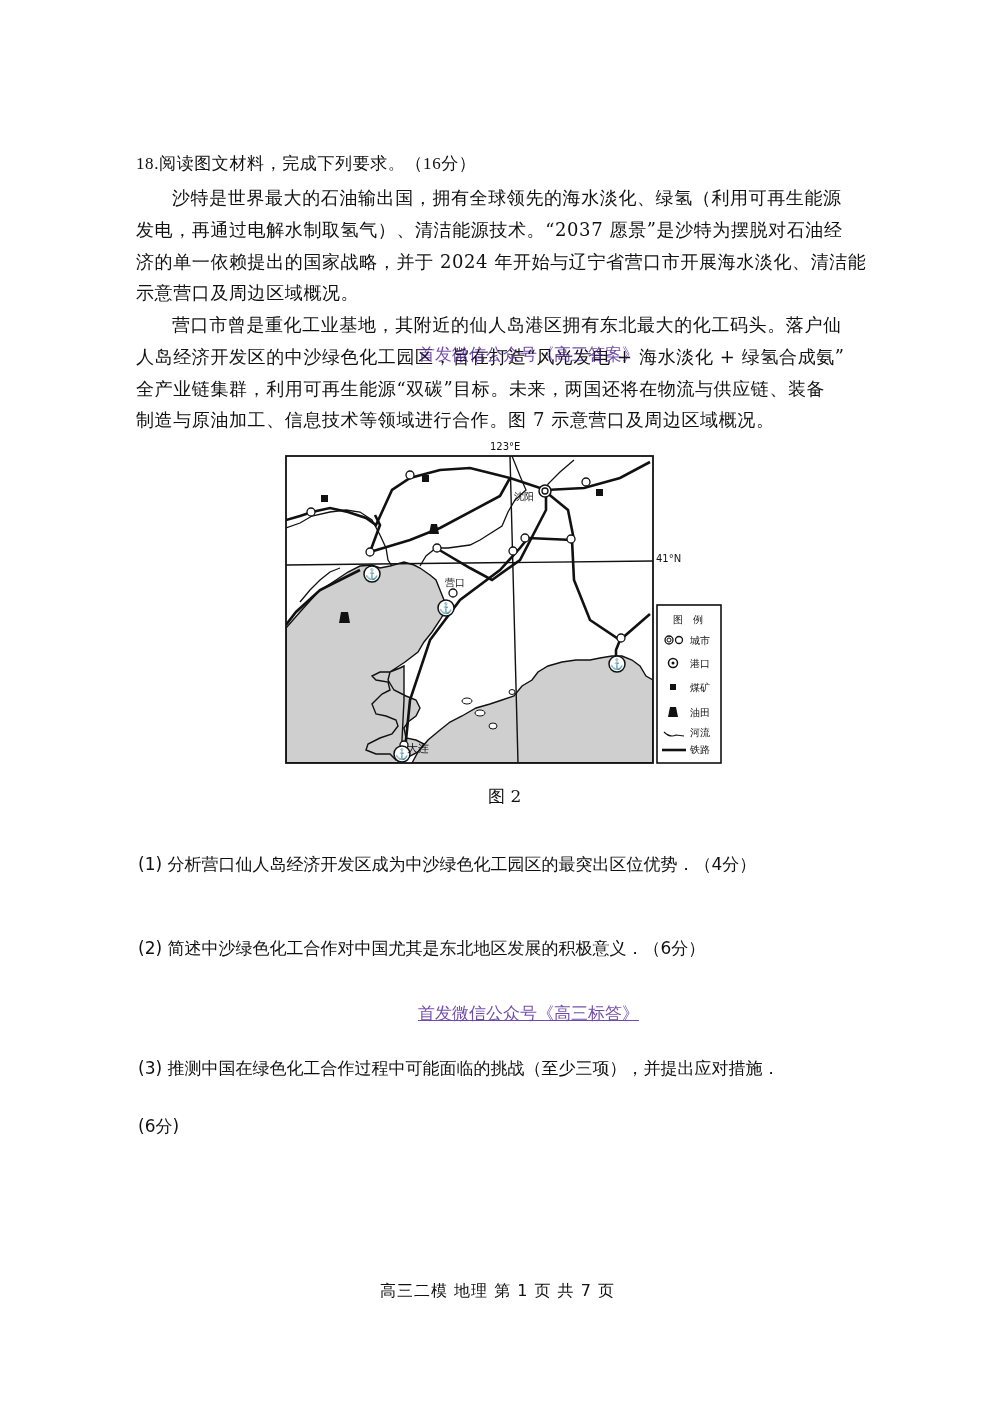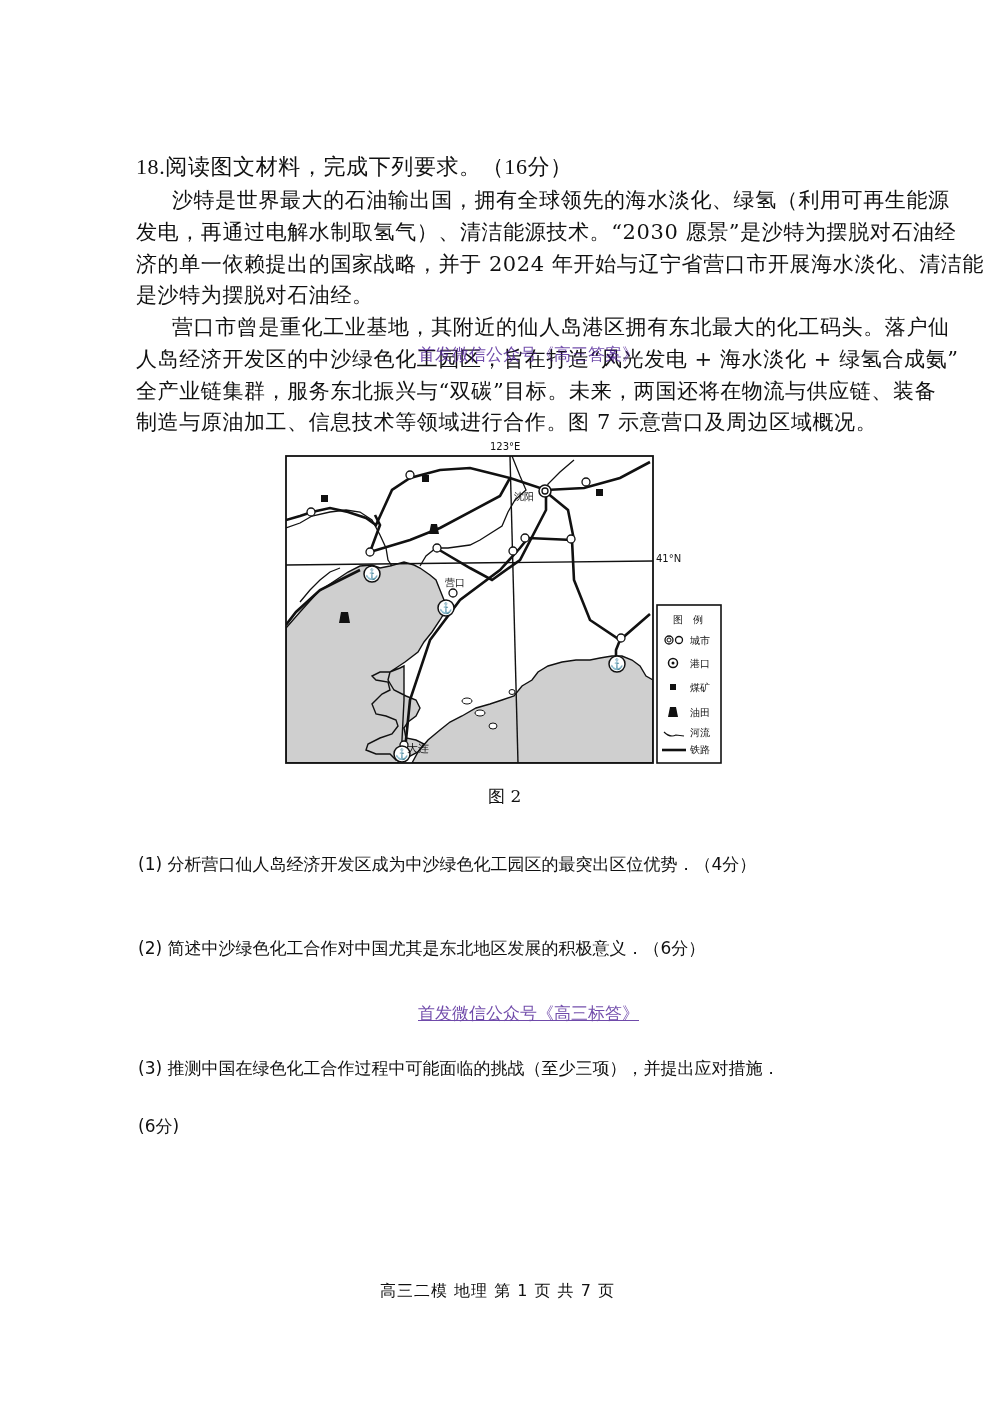--- a/index.html
+++ b/index.html
@@ -1,21 +1,21 @@
 <!DOCTYPE html>
 <html><head>
 <meta charset="utf-8">
 <style>
   html, body { margin: 0; padding: 0; }
   body {
     width: 992px; height: 1403px; background: #ffffff; position: relative; overflow: hidden;
     font-family: "DejaVu Serif", "Liberation Serif", serif; color: #111;
   }
-  .line { position: absolute; white-space: nowrap; font-size: 21px; letter-spacing: 0.6px; }
-  .q-title { left: 136px; top: 152px; font-size: 22px; font-family: "Liberation Serif", "DejaVu Serif", serif; }
+  .line { position: absolute; white-space: nowrap; font-size: 18px; letter-spacing: 0.6px; }
+  .q-title { left: 136px; top: 152px; font-size: 17px; font-family: "Liberation Serif", "DejaVu Serif", serif; }
   .para { left: 136px; width: 735px; }
   .indent { left: 172px; }
   .watermark { position: absolute; color: #4c1d95; font-size: 17px; font-family: "DejaVu Sans", sans-serif; opacity: 0.8; white-space: nowrap; margin-left: 36px; }
   .wm1 { left: 382px; top: 343px; }
   .wm2 { left: 382px; top: 1002px; text-decoration: underline; }
   .map { position: absolute; left: 280px; top: 436px; }
   .caption { position: absolute; left: 488px; top: 785px; font-size: 17px; }
   .question { position: absolute; left: 138px; font-size: 17px; font-family: "DejaVu Sans", sans-serif; white-space: nowrap; }
   .q1 { top: 853px; }
   .q2 { top: 937px; }
@@ -23,29 +23,29 @@
   .q3b { top: 1090px; margin-top: 25px; }
   .footer { position: absolute; left: 380px; top: 1281px; font-size: 16px; font-family: "DejaVu Sans", sans-serif; letter-spacing: 1px; white-space: nowrap; }
 </style>
 </head>
 <body>
 
 <div class="line q-title">18.阅读图文材料，完成下列要求。（16分）</div>
 
 <div>
   <div class="line indent" style="top:186px">沙特是世界最大的石油输出国，拥有全球领先的海水淡化、绿氢（利用可再生能源</div>
-  <div class="line para" style="top:218px">发电，再通过电解水制取氢气）、清洁能源技术。“2030 愿景”是沙特为摆脱对石油经</div>
+  <div class="line para" style="top:218px">发电，再通过电解水制取氢气）、清洁能源技术。“2037 愿景”是沙特为摆脱对石油经</div>
   <div class="line para" style="top:250px">济的单一依赖提出的国家战略，并于 2024 年开始与辽宁省营口市开展海水淡化、清洁能</div>
-  <div class="line para" style="top:281px">是沙特为摆脱对石油经。</div>
+  <div class="line para" style="top:281px">示意营口及周边区域概况。</div>
 </div>
 
 <div>
   <div class="line indent" style="top:313px">营口市曾是重化工业基地，其附近的仙人岛港区拥有东北最大的化工码头。落户仙</div>
   <div class="line para" style="top:345px">人岛经济开发区的中沙绿色化工园区，旨在打造“风光发电 + 海水淡化 + 绿氢合成氨”</div>
-  <div class="line para" style="top:377px">全产业链集群，服务东北振兴与“双碳”目标。未来，两国还将在物流与供应链、装备</div>
+  <div class="line para" style="top:377px">全产业链集群，利用可再生能源“双碳”目标。未来，两国还将在物流与供应链、装备</div>
   <div class="line para" style="top:408px">制造与原油加工、信息技术等领域进行合作。图 7 示意营口及周边区域概况。</div>
 </div>
 
 <div class="watermark wm1">首发微信公众号《高三答案》</div>
 
 <svg class="map" width="450" height="335" viewBox="280 436 450 335" xmlns="http://www.w3.org/2000/svg">
   <defs>
     <clipPath id="frame">
         <rect x="286" y="456" width="367" height="307"></rect>
       </clipPath>

